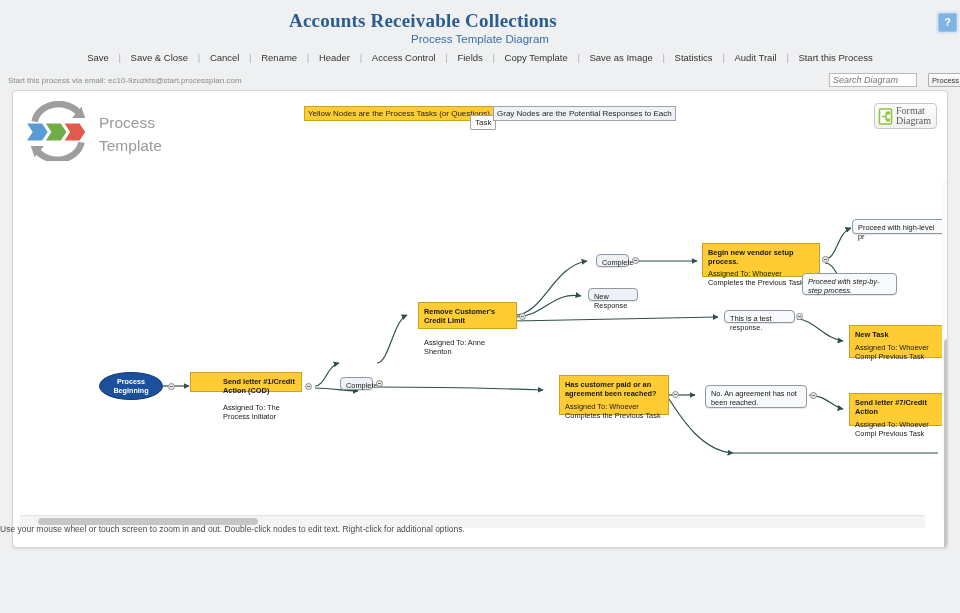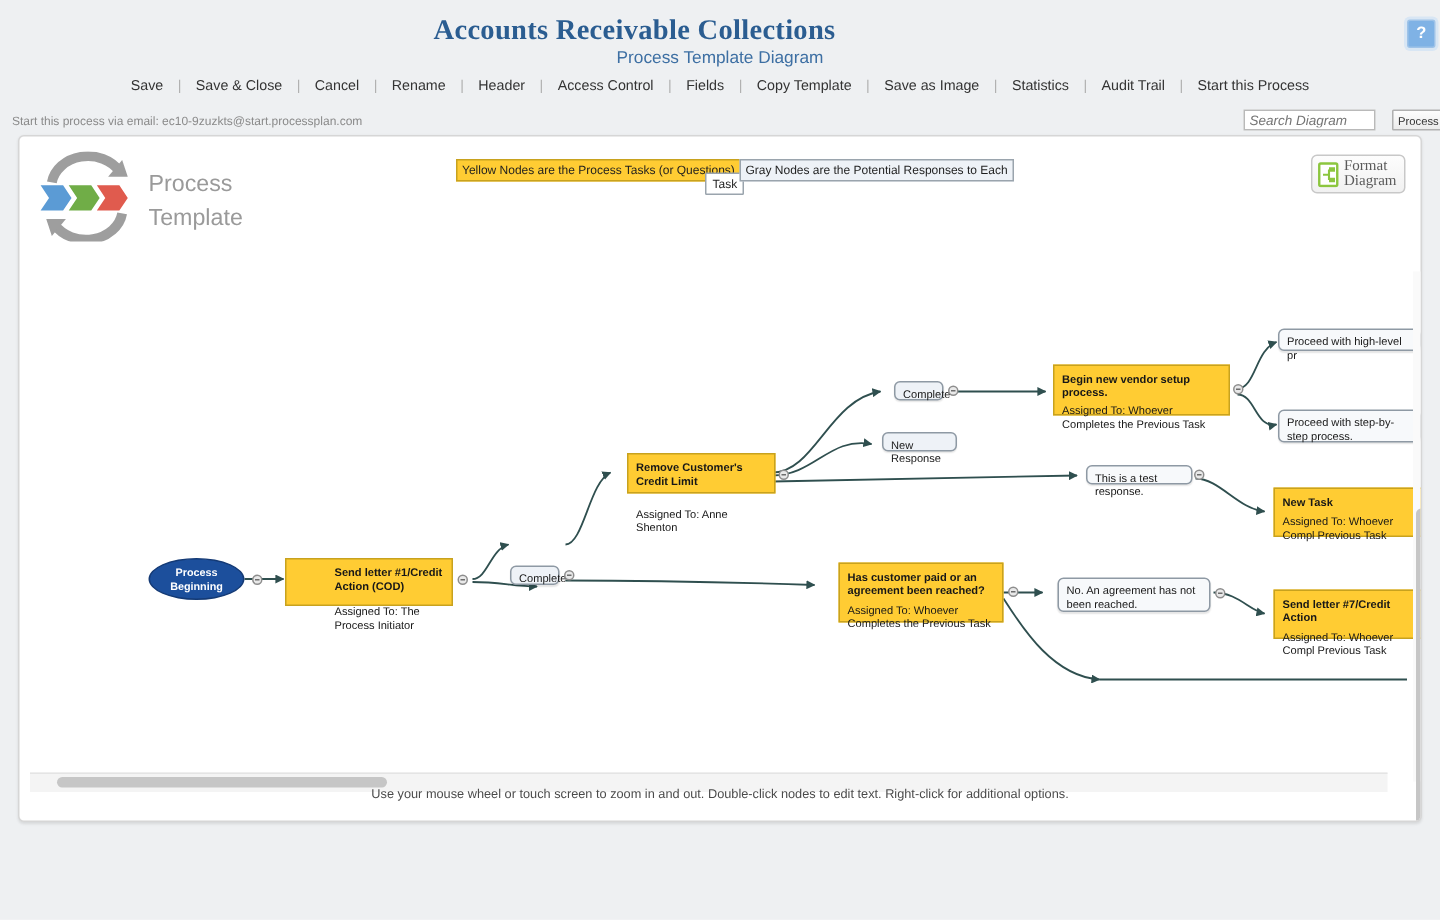--- a/index.html
+++ b/index.html
@@ -261,21 +261,20 @@
   .vscroll .vthumb {
     position: absolute;
     left: 2px; top: 158px;
     width: 7px; height: 212px;
     background: #c6c6c6;
     border-radius: 4px;
   }
   .canvas-hint {
     position: absolute;
     top: 524px; left: 0; width: 960px;
-    text-align: center;
     font-size: 8.5px;
     color: #4a4a4a;
   }
 </style>
 </head>
 <body>
 
 <div id="page">
 
   <div class="help-btn">
@@ -364,21 +363,21 @@
         </g>
       </svg>
 
       <div class="node start" style="left:86px; top:281px; width:64px; height:28px;">
         <div>
           <div>Process</div>
           <div>Beginning</div>
         </div>
       </div>
 
-      <div class="node task" style="left:177px; top:281px; width:112px; height:32px;padding-left:32px;">
+      <div class="node task" style="left:177px; top:281px; width:112px; height:20px;padding-left:32px;">
         <div class="n-title">Send letter #1/Credit Action (COD)</div>
         <div class="n-assign">Assigned To: The Process Initiator</div>
       </div>
       <div class="handle" style="left:155px; top:292px;"></div>
       <div class="handle" style="left:292px; top:292px;"></div>
 
       <div class="node resp" style="left:327px; top:286px; width:33px; height:13px;">
         <div>Complete</div>
       </div>
       <div class="handle" style="left:363px; top:289px;"></div>
@@ -406,21 +405,21 @@
       <div class="node task" style="left:689px; top:152px; width:118px; height:34px;">
         <div class="n-title">Begin new vendor setup process.</div>
         <div class="n-assign" style="margin-top:3px;">Assigned To: Whoever Completes the Previous Task</div>
       </div>
       <div class="handle" style="left:809px; top:165px;"></div>
 
       <div class="node resp plain" style="left:839px; top:128px; width:95px; height:15px;">
         <div>Proceed with high-level pr</div>
       </div>
 
-      <div class="node resp plain" style="left:839px; top:182px; width:95px; height:22px;">
+      <div class="node resp plain" style="left:789px; top:182px; width:95px; height:22px;font-style:italic;">
         <div>Proceed with step-by-step process.</div>
       </div>
 
       <div class="node task" style="left:836px; top:234px; width:100px; height:33px;">
         <div class="n-title">New Task</div>
         <div class="n-assign" style="margin-top:4px;">Assigned To: Whoever Compl Previous Task</div>
       </div>
 
       <div class="node task" style="left:546px; top:284px; width:110px; height:40px;">
         <div class="n-title">Has customer paid or an agreement been reached?</div>

